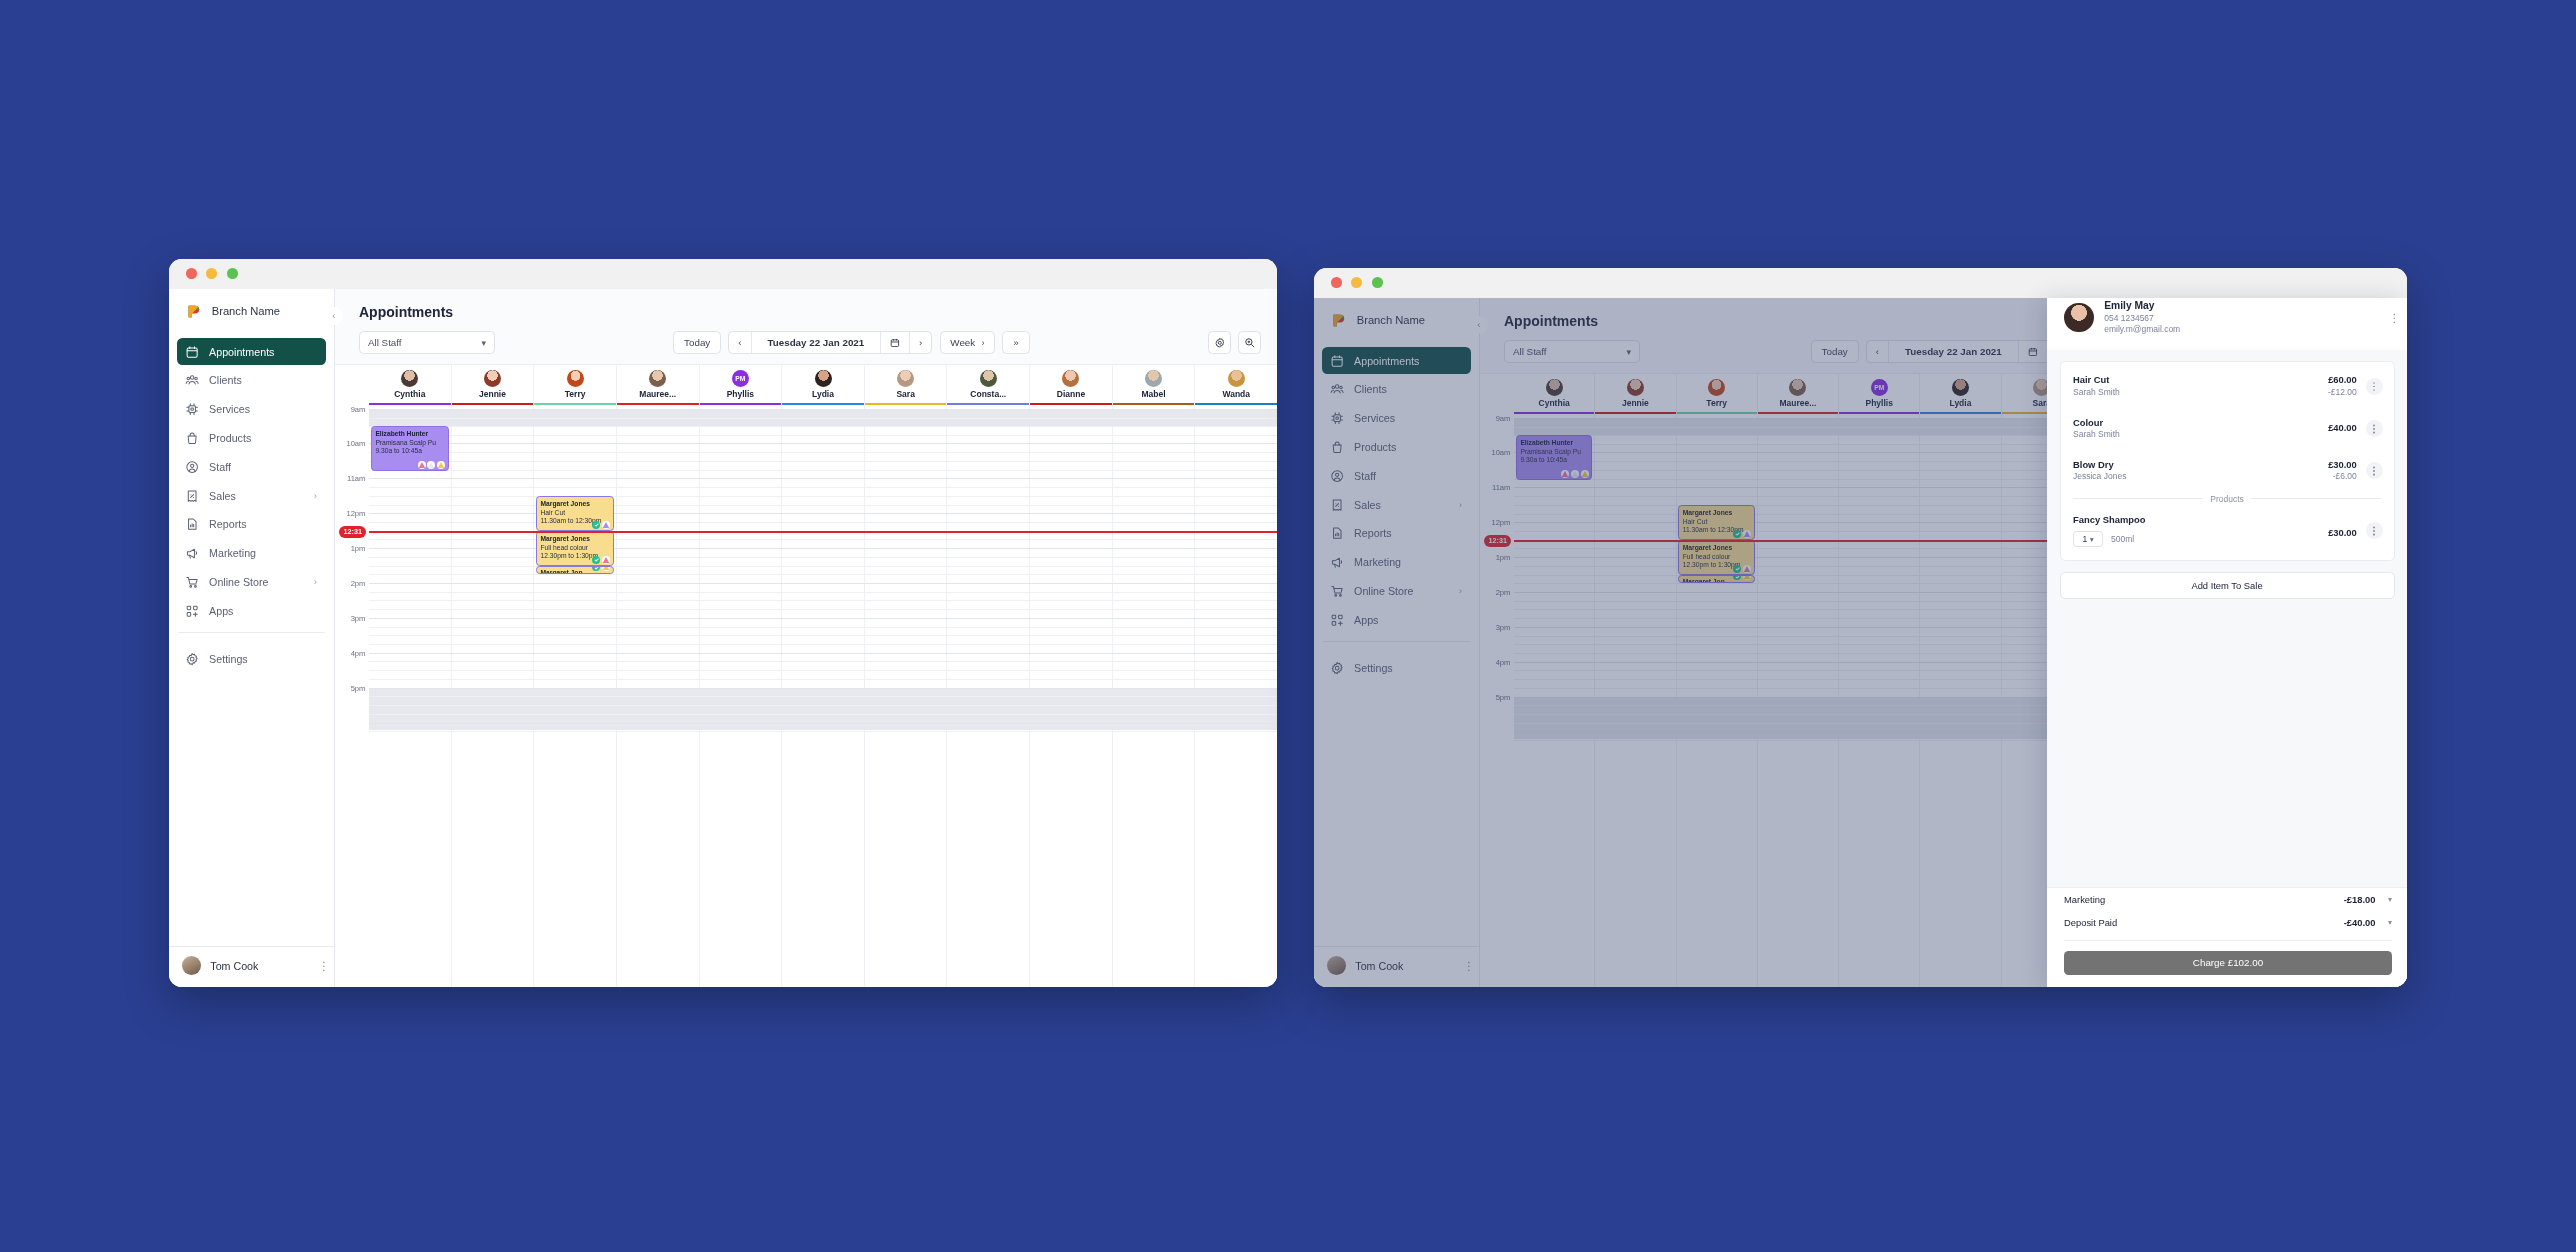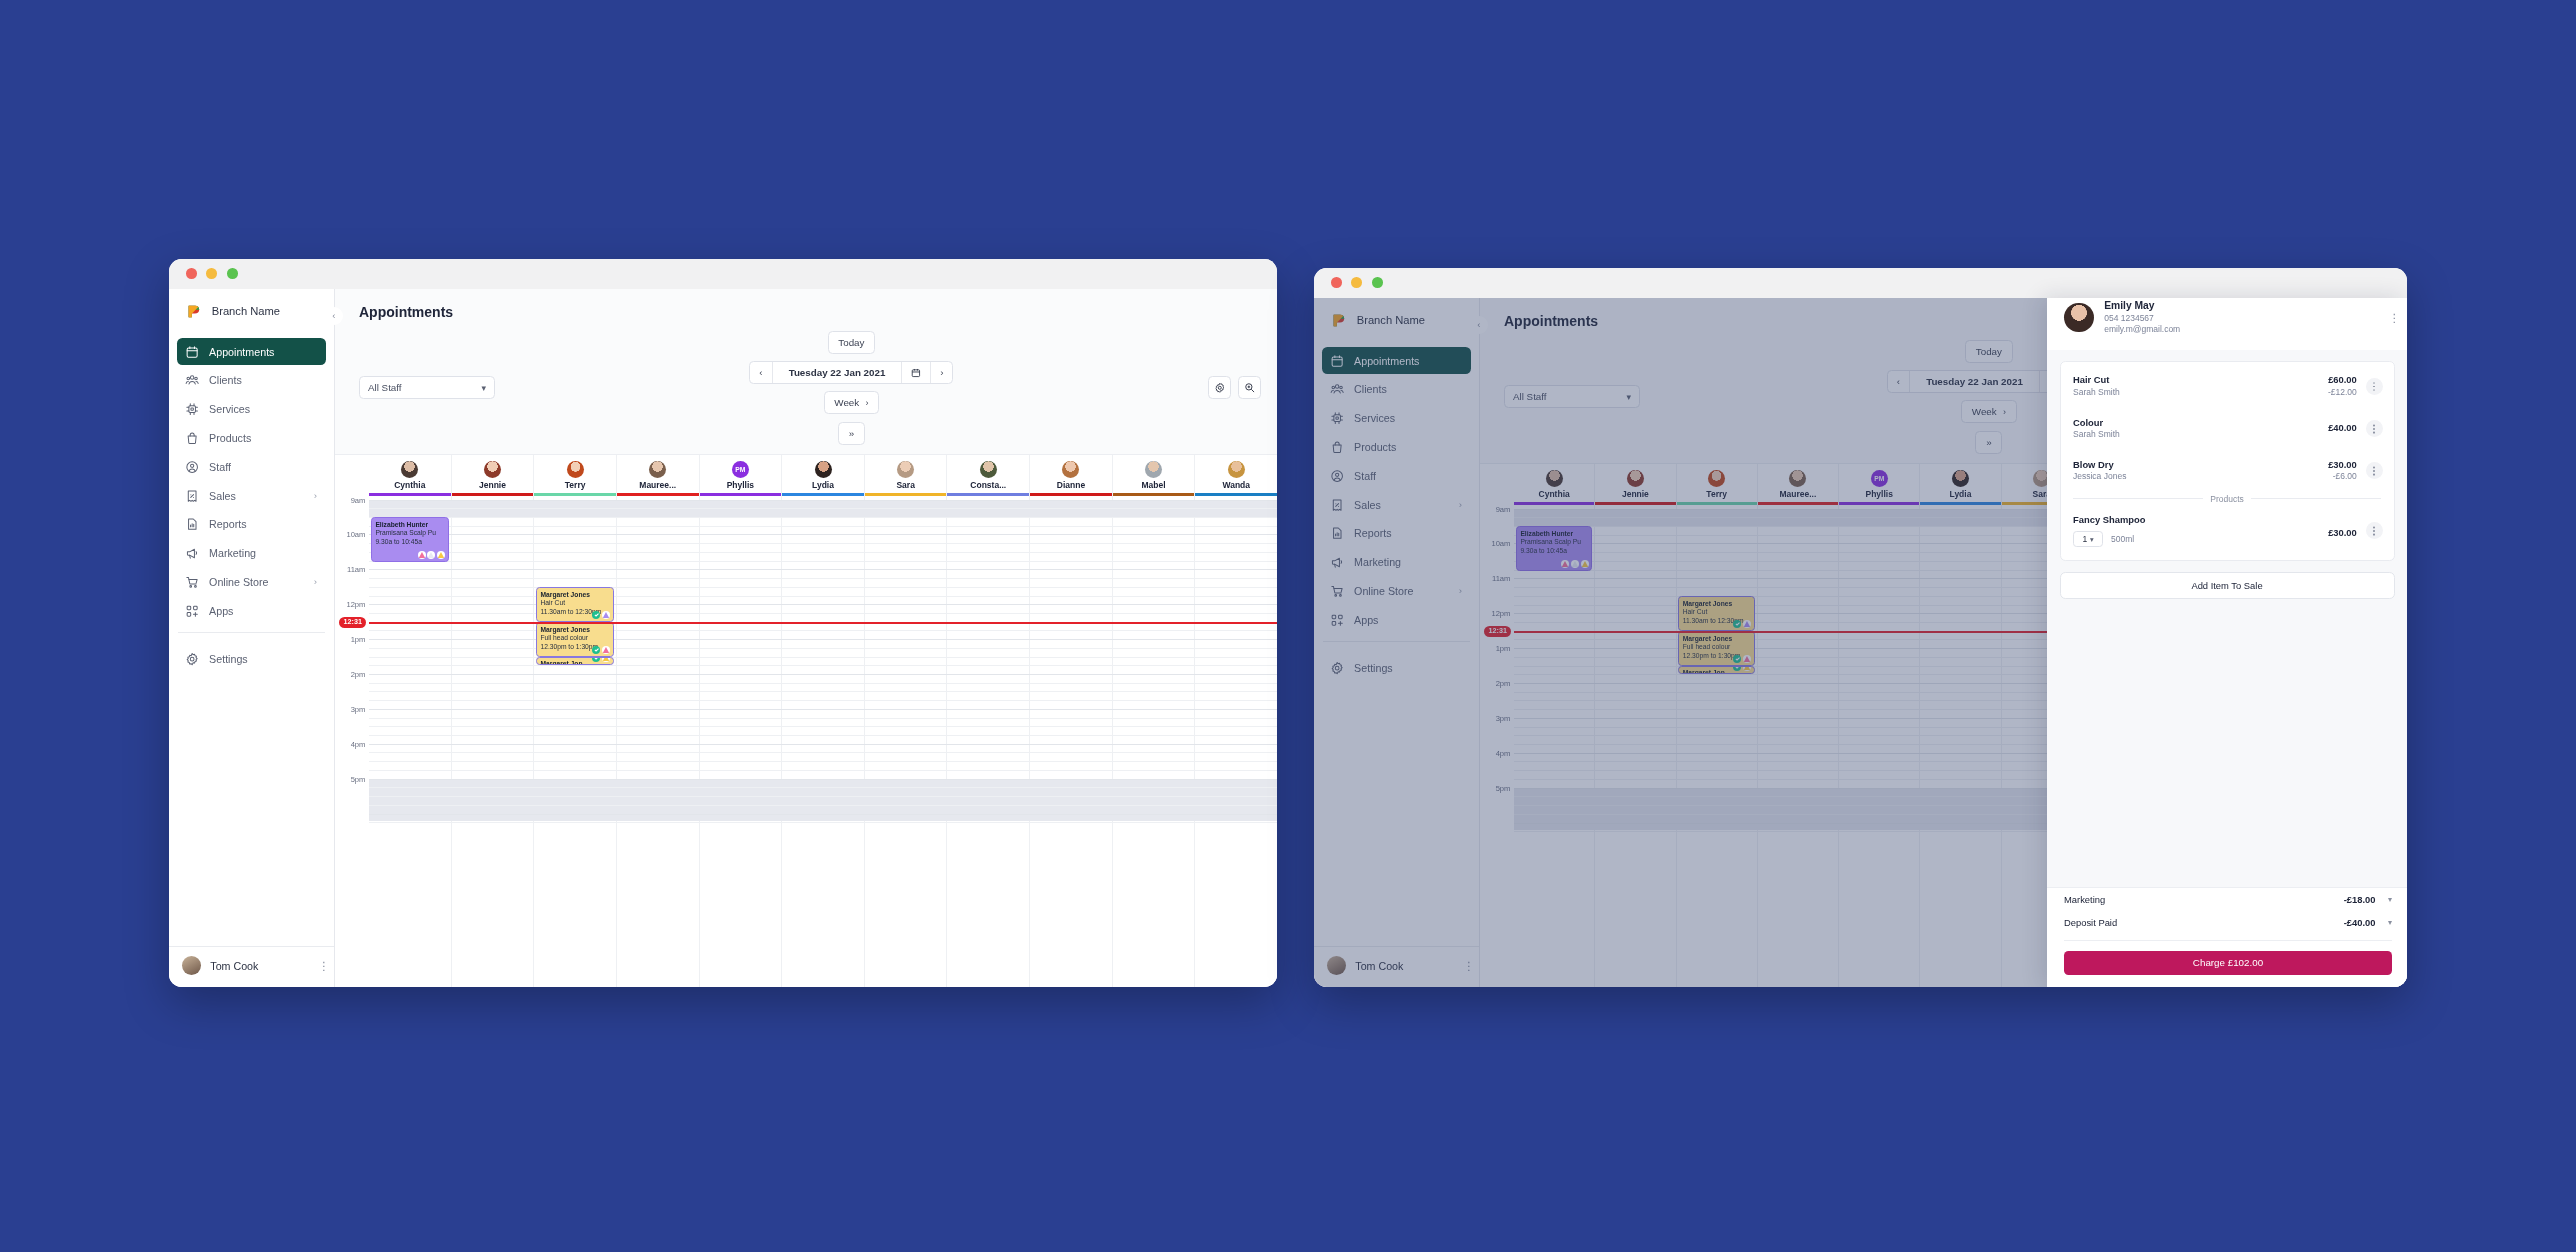--- a/index.html
+++ b/index.html
@@ -73,21 +73,21 @@
   
   .main { flex: 1; background: #fafbfc; display: flex; flex-direction: column; min-width: 0; }
   .page-title { font-size: 14px; font-weight: 700; color: #20263a; padding: 15px 0 0 24px; }
 
   .toolbar { display: flex; align-items: center; padding: 11.6px 16px 9.8px 24px; gap: 0; }
   .staff-select {
     width: 136px; height: 23px; background: #fff; border: 0.9px solid #dfe2e9; border-radius: 4.5px;
     display: flex; align-items: center; padding: 0 8px; font-size: 9.8px; color: #4a5062;
   }
   .staff-select .cv { margin-left: auto; color: #5b6172; font-size: 9px; }
-  .tb-center { margin-left: auto; margin-right: auto; display: flex; align-items: center; gap: 7.2px; flex-direction: column; }
+  .tb-center { margin-left: auto; margin-right: auto; display: flex; align-items: center; gap: 7.2px; }
   .btn {
     height: 23px; background: #fff; border: 0.9px solid #dfe2e9; border-radius: 4.5px;
     display: flex; align-items: center; justify-content: center;
     font-size: 9.8px; color: #3d4354; padding: 0 9.8px; white-space: nowrap;
   }
   .btn-group { display: flex; height: 23px; background:#fff; border: 0.9px solid #dfe2e9; border-radius: 4.5px; overflow: hidden; }
   .btn-group > div {
     display: flex; align-items: center; justify-content: center;
     font-size: 9.8px; color: #3d4354; padding: 0 9px; border-right: 0.9px solid #e6e8ed;
   }
@@ -202,21 +202,21 @@
     display: flex; align-items: center; justify-content: center;
     font-size: 9.4px; color: #20263a;
   }
 
   .panel-foot { background: #fff; border-top: 0.9px solid #eceef2; padding: 0 15px 0 17px; }
   .foot-row { display: flex; align-items: center; height: 23px; }
   .foot-label { font-size: 9.4px; color: #20263a; }
   .foot-val { margin-left: auto; font-size: 9.4px; font-weight: 700; color: #20263a; }
   .foot-cv { margin-left: 12.5px; color: #8a90a0; font-size: 8px; }
   .charge-btn {
-    margin: 9.8px 12.5px 12.5px 12.5px; height: 24px; background: #be185d; border-radius: 4.5px;
+    margin: 9.8px 12.5px 12.5px 12.5px; height: 24px; background: #737373; border-radius: 4.5px;
     display: flex; align-items: center; justify-content: center;
     color: #fff; font-size: 9.8px; font-weight: 400;
   }
   .foot-sep { height: 0.9px; background: #eceef2; margin: 6.3px 0 0 0; }
 </style>
 </head>
 <body>
 
 <div class="stage">
 

